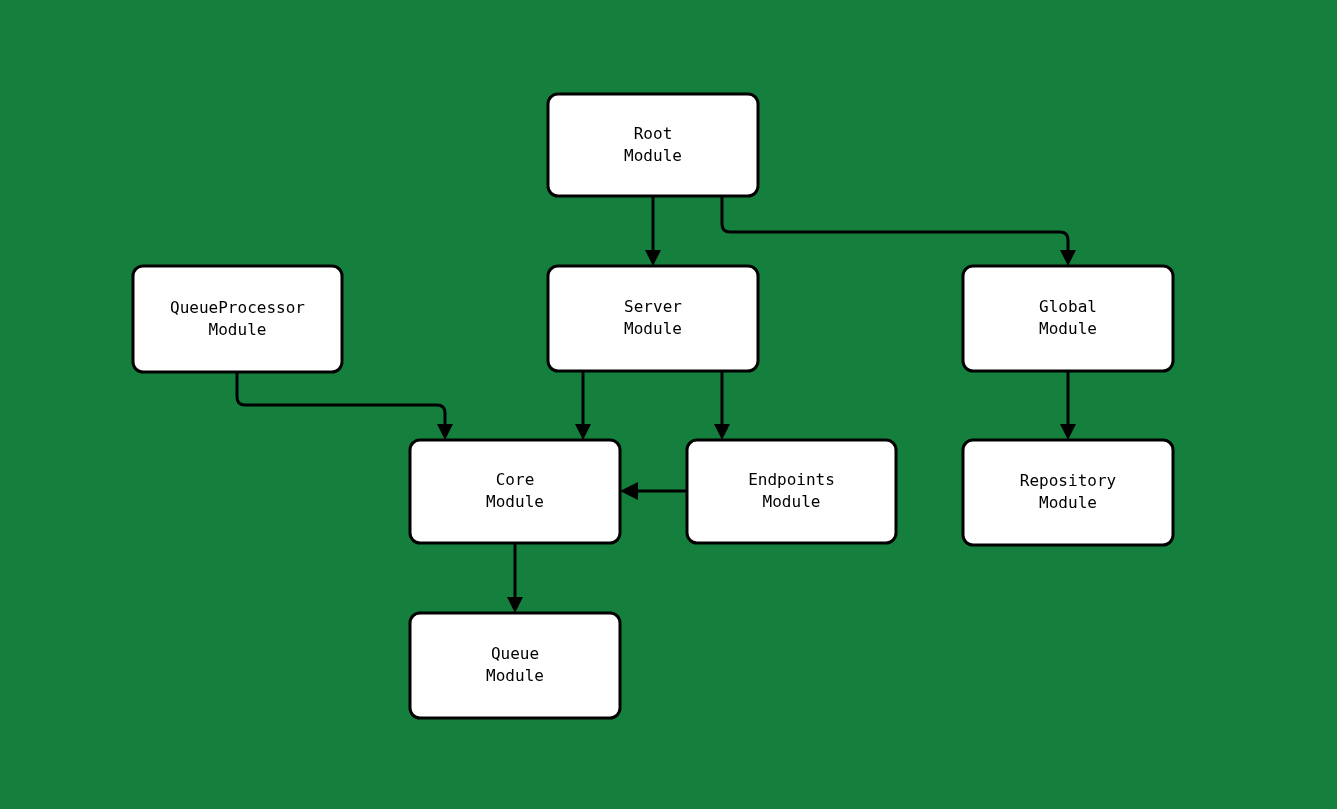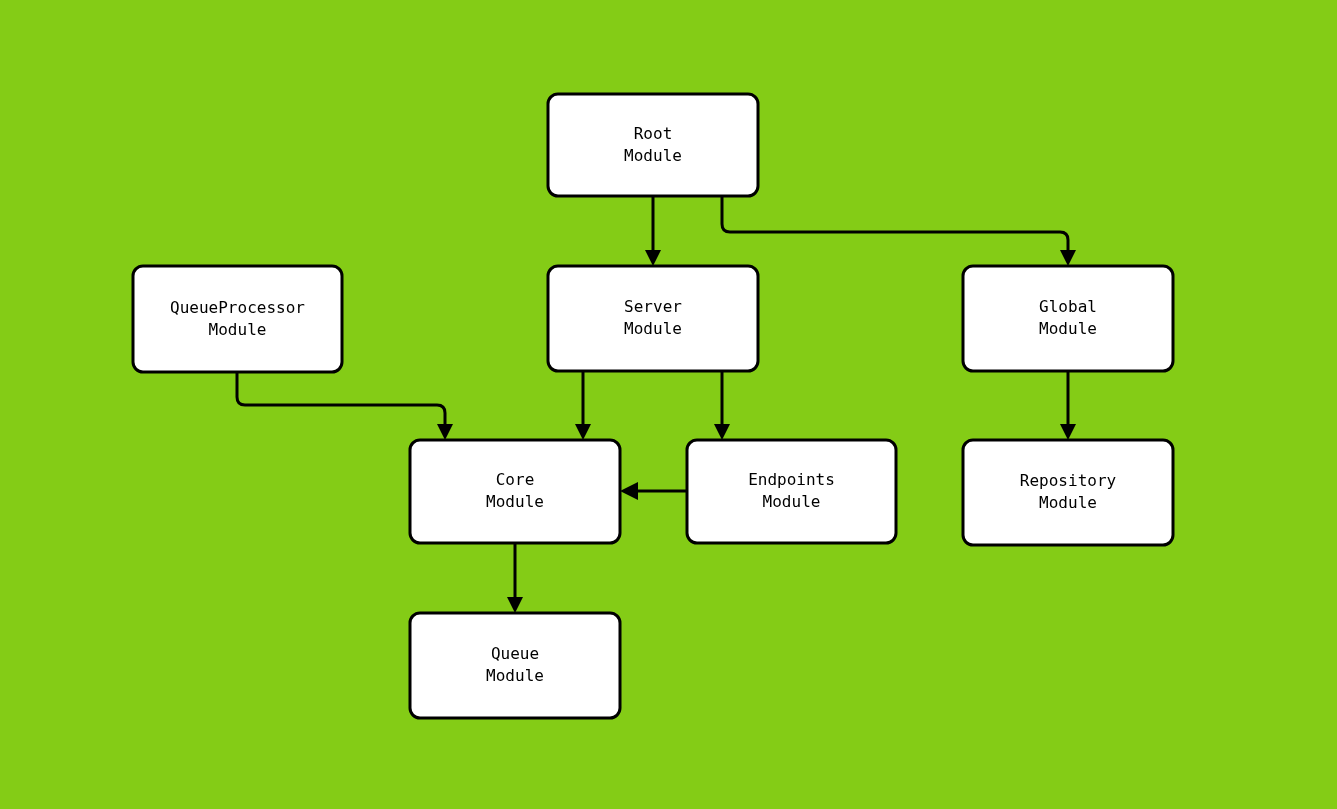--- a/index.html
+++ b/index.html
@@ -47,21 +47,21 @@
     font-size: 16px;
     fill: #000000;
     text-anchor: middle;
     dominant-baseline: middle;
     white-space: pre;
   }
 </style>
 </head>
 <body>
 
-<div id="diagram-canvas" style="background: #84cc16;">
+<div id="diagram-canvas" style="background: #15803d;">
   <svg id="diagram-svg" viewBox="0 0 1337 809">
 
     <g>
       <g>
         <path class="edge-path" d="M 653 196 L 653 252" stroke="#000000" stroke-width="3"></path>
         <path class="arrow-head" d="M 653 266 L 645 250 L 661 250 Z" fill="#000000"></path>
       </g>
       <g>
         <path class="edge-path" d="M 722 196 L 722 224 Q 722 232 730 232 L 1060 232 Q 1068 232 1068 240 L 1068 252" stroke="#000000" stroke-width="3"></path>
         <path class="arrow-head" d="M 1068 266 L 1060 250 L 1076 250 Z" fill="#000000"></path>

